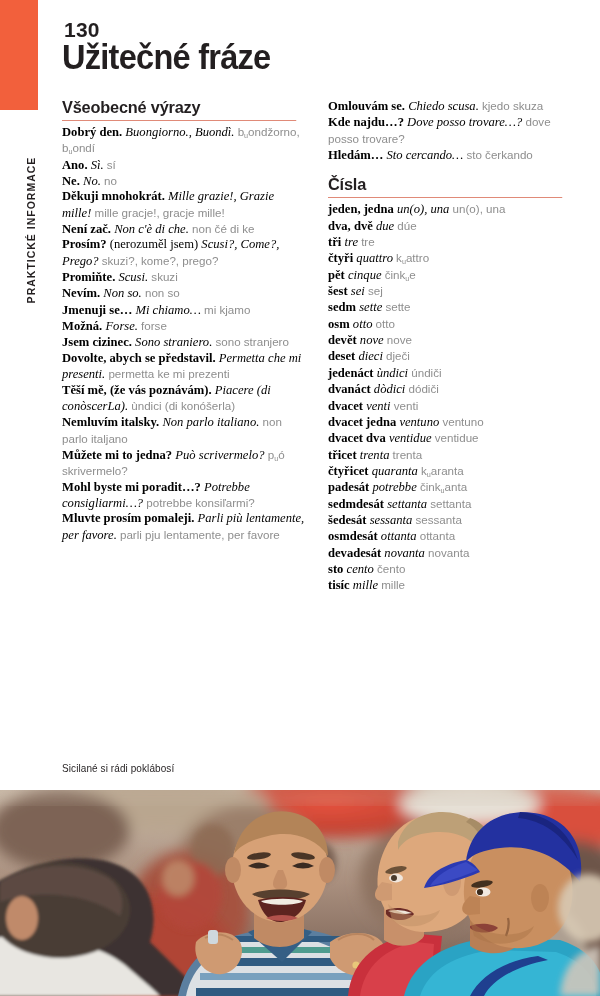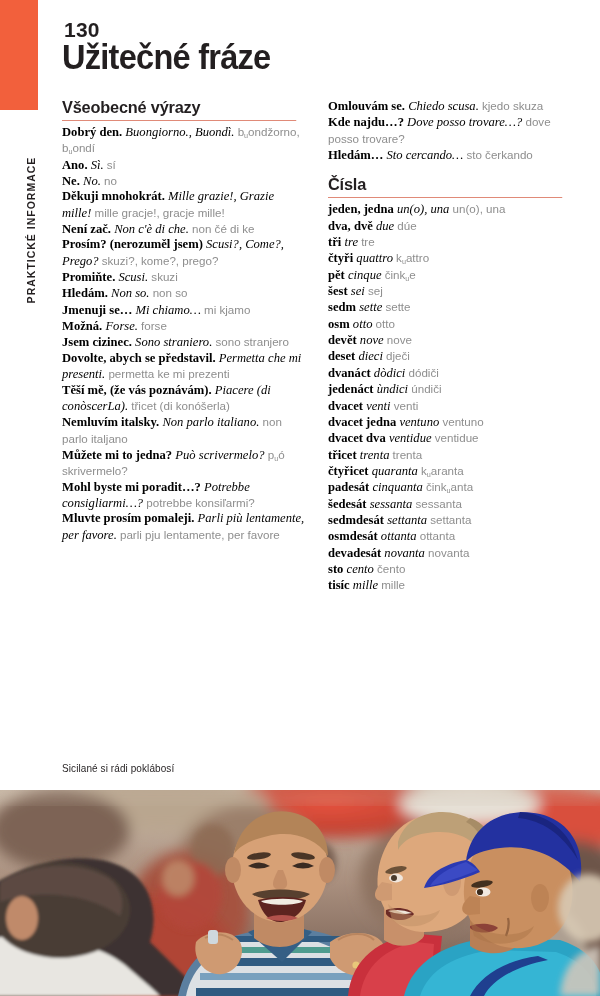--- a/index.html
+++ b/index.html
@@ -114,21 +114,21 @@
     font-style: italic;
     color: #000000;
   }
   .pr {
     color: #8e8e8e;
     font-family: "Liberation Sans", sans-serif;
     font-size: 11.6px;
   }
   .paren {
     color: #000000;
-    font-weight: bold;
+    font-weight: normal;
   }
   sub {
     font-size: 0.62em;
     line-height: 0;
     vertical-align: -0.22em;
   }
 
   
   .photo-caption {
     position: absolute;
@@ -171,26 +171,26 @@
     <div class="col col-left">
       <div class="section-title">Všeobecné výrazy</div>
       <div class="entries">
           <p class="entry"><span class="cz">Dobrý den.</span> <span class="it">Buongiorno., Buondì.</span> <span class="pr">b<sub>u</sub>ondžorno, b<sub>u</sub>ondí</span></p>
           <p class="entry"><span class="cz">Ano.</span> <span class="it">Sì.</span> <span class="pr">sí</span></p>
           <p class="entry"><span class="cz">Ne.</span> <span class="it">No.</span> <span class="pr">no</span></p>
           <p class="entry"><span class="cz">Děkuji mnohokrát.</span> <span class="it">Mille grazie!, Grazie mille!</span> <span class="pr">mille gracje!, gracje mille!</span></p>
           <p class="entry"><span class="cz">Není zač.</span> <span class="it">Non c'è di che.</span> <span class="pr">non čé di ke</span></p>
           <p class="entry"><span class="cz">Prosím?</span> <span class="paren">(nerozuměl jsem)</span> <span class="it">Scusi?, Come?, Prego?</span> <span class="pr">skuzi?, kome?, prego?</span></p>
           <p class="entry"><span class="cz">Promiňte.</span> <span class="it">Scusi.</span> <span class="pr">skuzi</span></p>
-          <p class="entry"><span class="cz">Hledám.</span> <span class="it">Non so.</span> <span class="pr">non so</span></p>
+          <p class="entry"><span class="cz">Nevím.</span> <span class="it">Non so.</span> <span class="pr">non so</span></p>
           <p class="entry"><span class="cz">Jmenuji se…</span> <span class="it">Mi chiamo…</span> <span class="pr">mi kjamo</span></p>
           <p class="entry"><span class="cz">Možná.</span> <span class="it">Forse.</span> <span class="pr">forse</span></p>
           <p class="entry"><span class="cz">Jsem cizinec.</span> <span class="it">Sono straniero.</span> <span class="pr">sono stranjero</span></p>
           <p class="entry"><span class="cz">Dovolte, abych se představil.</span> <span class="it">Permetta che mi presenti.</span> <span class="pr">permetta ke mi prezenti</span></p>
-          <p class="entry"><span class="cz">Těší mě, (že vás poznávám).</span> <span class="it">Piacere (di conòscerLa).</span> <span class="pr">třicet (di konóšerla)</span></p>
+          <p class="entry"><span class="cz">Těší mě, (že vás poznávám).</span> <span class="it">Piacere (di conòscerLa).</span> <span class="pr">ùndici (di konóšerla)</span></p>
           <p class="entry"><span class="cz">Nemluvím italsky.</span> <span class="it">Non parlo italiano.</span> <span class="pr">non parlo italjano</span></p>
           <p class="entry"><span class="cz">Můžete mi to jedna?</span> <span class="it">Può scrivermelo?</span> <span class="pr">p<sub>u</sub>ó skrivermelo?</span></p>
           <p class="entry"><span class="cz">Mohl byste mi poradit…?</span> <span class="it">Potrebbe consigliarmi…?</span> <span class="pr">potrebbe konsiľarmi?</span></p>
           <p class="entry"><span class="cz">Mluvte prosím pomaleji.</span> <span class="it">Parli più lentamente, per favore.</span> <span class="pr">parli pju lentamente, per favore</span></p>
         </div>
     </div>
 
     <div class="col col-right">
       <div class="entries">
           <p class="entry"><span class="cz">Omlouvám se.</span> <span class="it">Chiedo scusa.</span> <span class="pr">kjedo skuza</span></p>
@@ -202,30 +202,30 @@
           <p class="entry"><span class="cz">jeden, jedna</span> <span class="it">un(o), una</span> <span class="pr">un(o), una</span></p>
           <p class="entry"><span class="cz">dva, dvě</span> <span class="it">due</span> <span class="pr">dúe</span></p>
           <p class="entry"><span class="cz">tři</span> <span class="it">tre</span> <span class="pr">tre</span></p>
           <p class="entry"><span class="cz">čtyři</span> <span class="it">quattro</span> <span class="pr">k<sub>u</sub>attro</span></p>
           <p class="entry"><span class="cz">pět</span> <span class="it">cinque</span> <span class="pr">čink<sub>u</sub>e</span></p>
           <p class="entry"><span class="cz">šest</span> <span class="it">sei</span> <span class="pr">sej</span></p>
           <p class="entry"><span class="cz">sedm</span> <span class="it">sette</span> <span class="pr">sette</span></p>
           <p class="entry"><span class="cz">osm</span> <span class="it">otto</span> <span class="pr">otto</span></p>
           <p class="entry"><span class="cz">devět</span> <span class="it">nove</span> <span class="pr">nove</span></p>
           <p class="entry"><span class="cz">deset</span> <span class="it">dieci</span> <span class="pr">dječi</span></p>
+          <p class="entry"><span class="cz">jedenáct</span> <span class="it">ùndici</span> <span class="pr">úndiči</span></p>
           <p class="entry"><span class="cz">dvanáct</span> <span class="it">dòdici</span> <span class="pr">dódiči</span></p>
-          <p class="entry"><span class="cz">jedenáct</span> <span class="it">ùndici</span> <span class="pr">úndiči</span></p>
           <p class="entry"><span class="cz">dvacet</span> <span class="it">venti</span> <span class="pr">venti</span></p>
           <p class="entry"><span class="cz">dvacet jedna</span> <span class="it">ventuno</span> <span class="pr">ventuno</span></p>
           <p class="entry"><span class="cz">dvacet dva</span> <span class="it">ventidue</span> <span class="pr">ventidue</span></p>
           <p class="entry"><span class="cz">třicet</span> <span class="it">trenta</span> <span class="pr">trenta</span></p>
           <p class="entry"><span class="cz">čtyřicet</span> <span class="it">quaranta</span> <span class="pr">k<sub>u</sub>aranta</span></p>
-          <p class="entry"><span class="cz">padesát</span> <span class="it">cinquanta</span> <span class="pr">čink<sub>u</sub>anta</span></p>
+          <p class="entry"><span class="cz">padesát</span> <span class="it">potrebbe</span> <span class="pr">čink<sub>u</sub>anta</span></p>
+          <p class="entry"><span class="cz">sedmdesát</span> <span class="it">settanta</span> <span class="pr">settanta</span></p>
           <p class="entry"><span class="cz">šedesát</span> <span class="it">sessanta</span> <span class="pr">sessanta</span></p>
-          <p class="entry"><span class="cz">sedmdesát</span> <span class="it">settanta</span> <span class="pr">settanta</span></p>
           <p class="entry"><span class="cz">osmdesát</span> <span class="it">ottanta</span> <span class="pr">ottanta</span></p>
           <p class="entry"><span class="cz">devadesát</span> <span class="it">novanta</span> <span class="pr">novanta</span></p>
           <p class="entry"><span class="cz">sto</span> <span class="it">cento</span> <span class="pr">čento</span></p>
           <p class="entry"><span class="cz">tisíc</span> <span class="it">mille</span> <span class="pr">mille</span></p>
         </div>
     </div>
 
   </div>
 
   <div class="photo-caption">Sicilané si rádi poklábosí</div>

